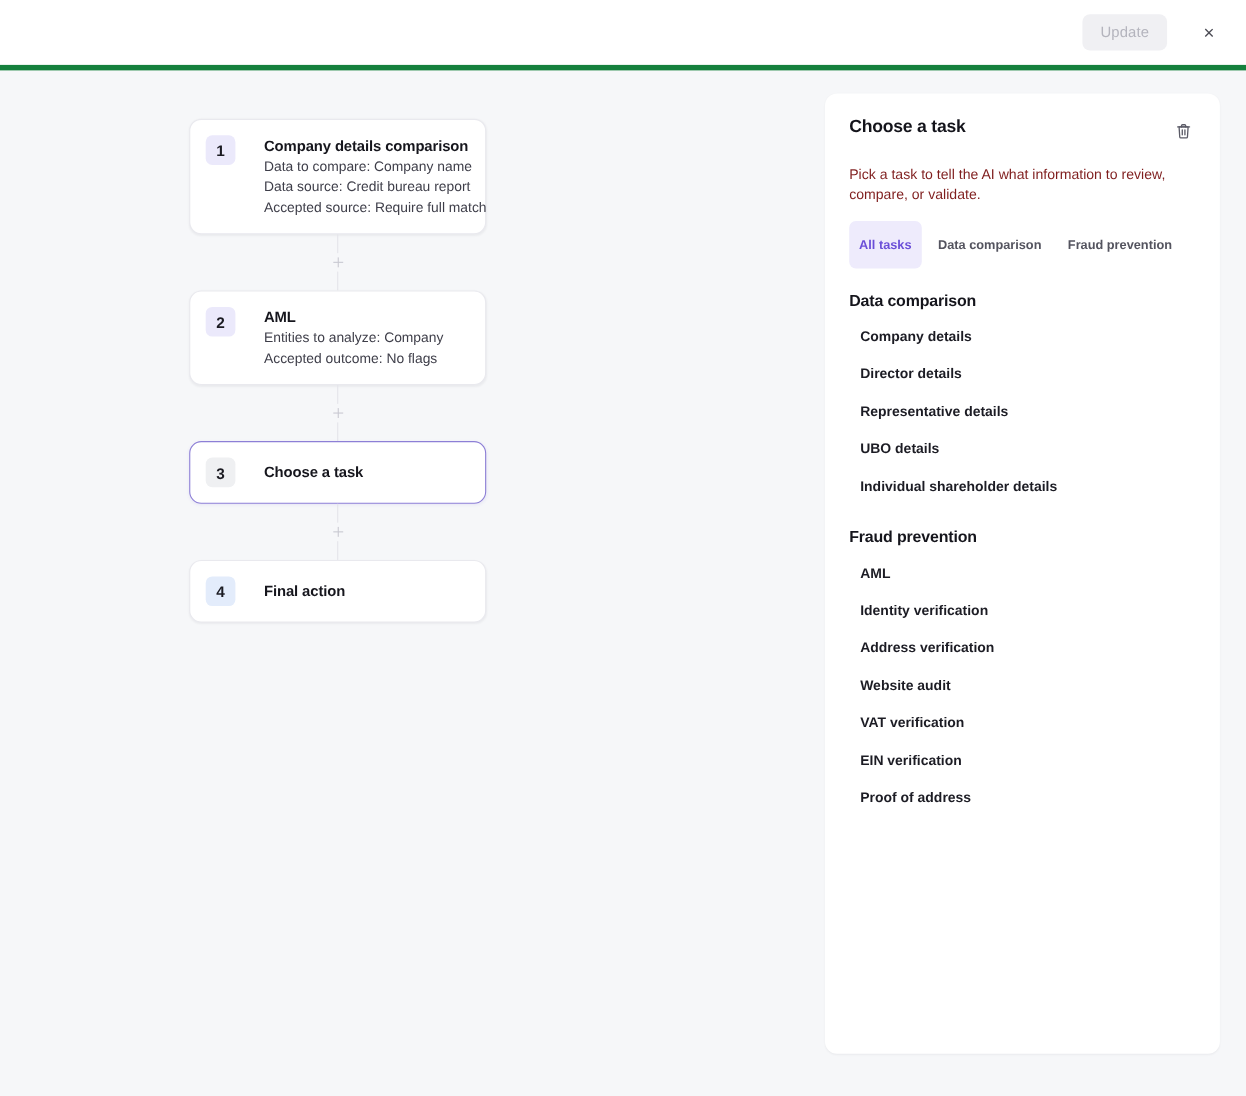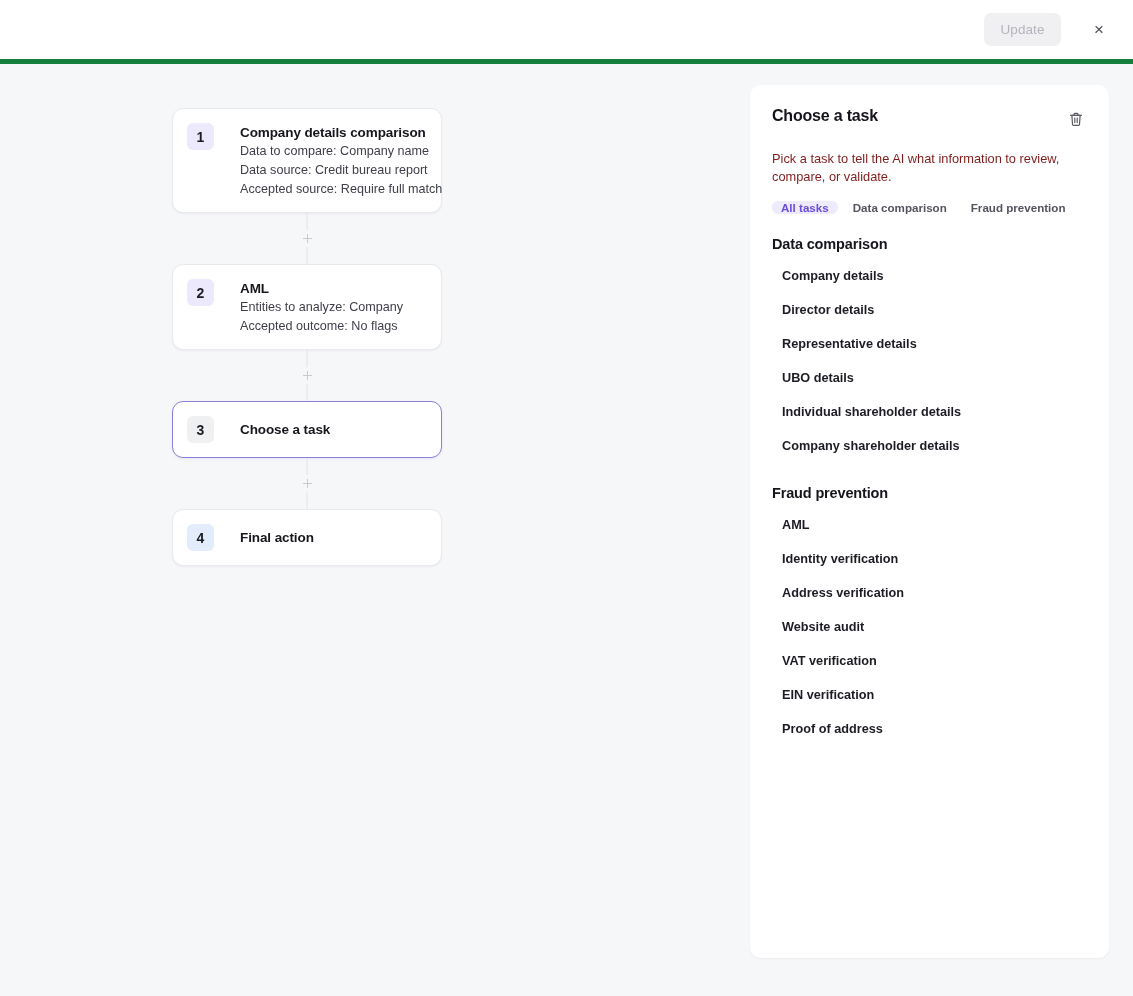--- a/index.html
+++ b/index.html
@@ -202,21 +202,21 @@
 
   .chips {
     display: flex;
     gap: 6px;
     margin-top: 15px;
   }
   .chip {
     border: none;
     background: transparent;
     border-radius: 6px;
-    padding: 0 9px;
+    padding: 15px 9px;
     font-size: 11.6px;
     font-weight: bold;
     color: #54545f;
     font-family: "Liberation Sans", sans-serif;
     cursor: pointer;
     white-space: nowrap;
   }
   .chip.active {
     background: #eeebfc;
     color: #6b4fd8;
@@ -332,21 +332,20 @@
         <button class="chip">Fraud prevention</button>
       </div>
 
       <div class="group-title">Data comparison</div>
       <div class="task-list">
         <button class="task-item">Company details</button>
         <button class="task-item">Director details</button>
         <button class="task-item">Representative details</button>
         <button class="task-item">UBO details</button>
         <button class="task-item">Individual shareholder details</button>
-        <button class="task-item">Company shareholder details</button>
       </div>
 
       <div class="group-title">Fraud prevention</div>
       <div class="task-list">
         <button class="task-item">AML</button>
         <button class="task-item">Identity verification</button>
         <button class="task-item">Address verification</button>
         <button class="task-item">Website audit</button>
         <button class="task-item">VAT verification</button>
         <button class="task-item">EIN verification</button>

